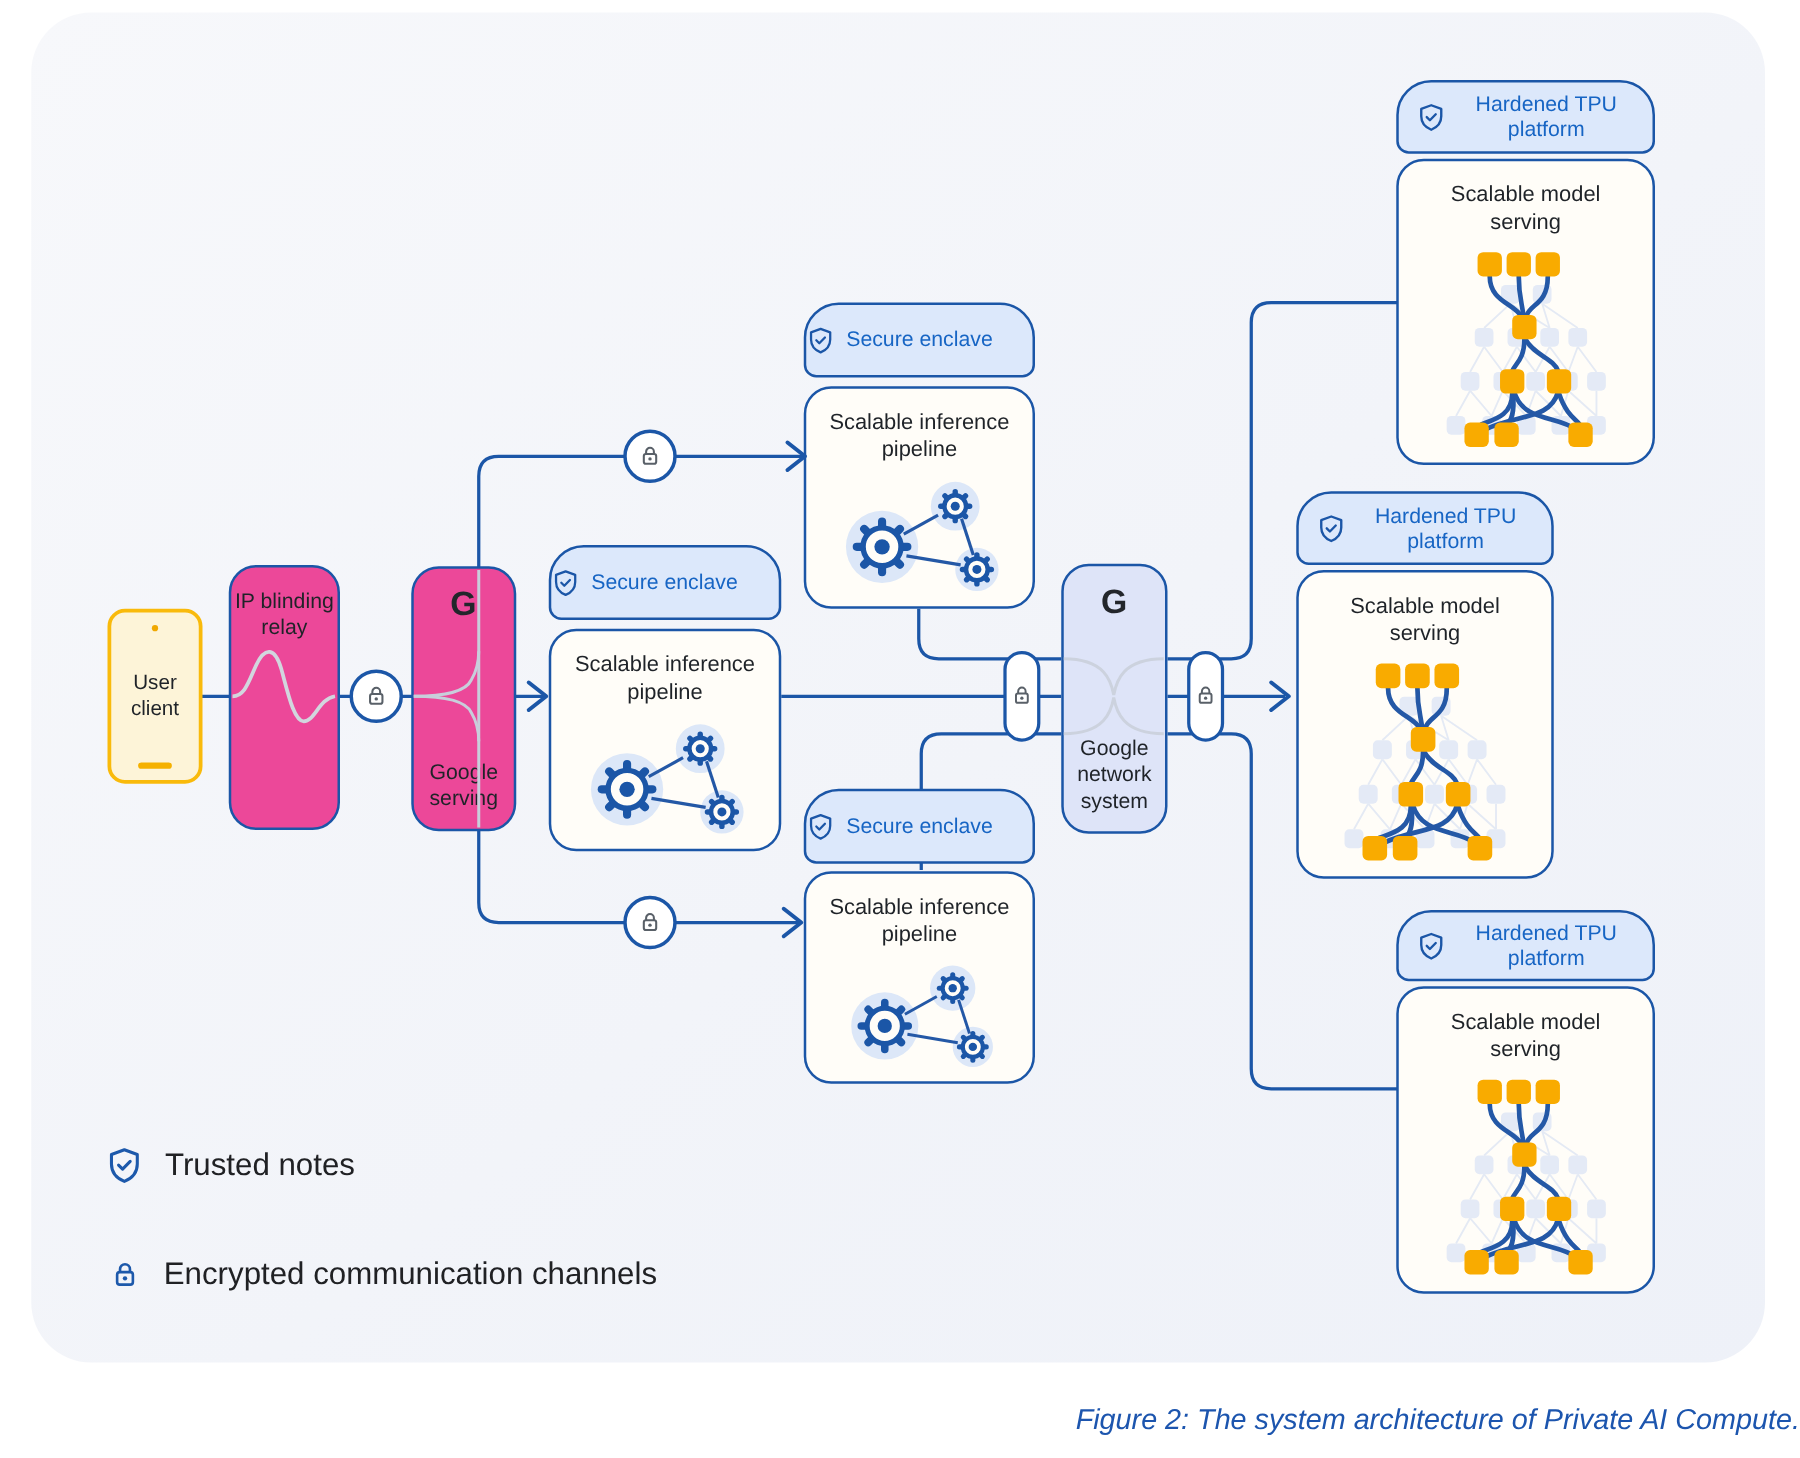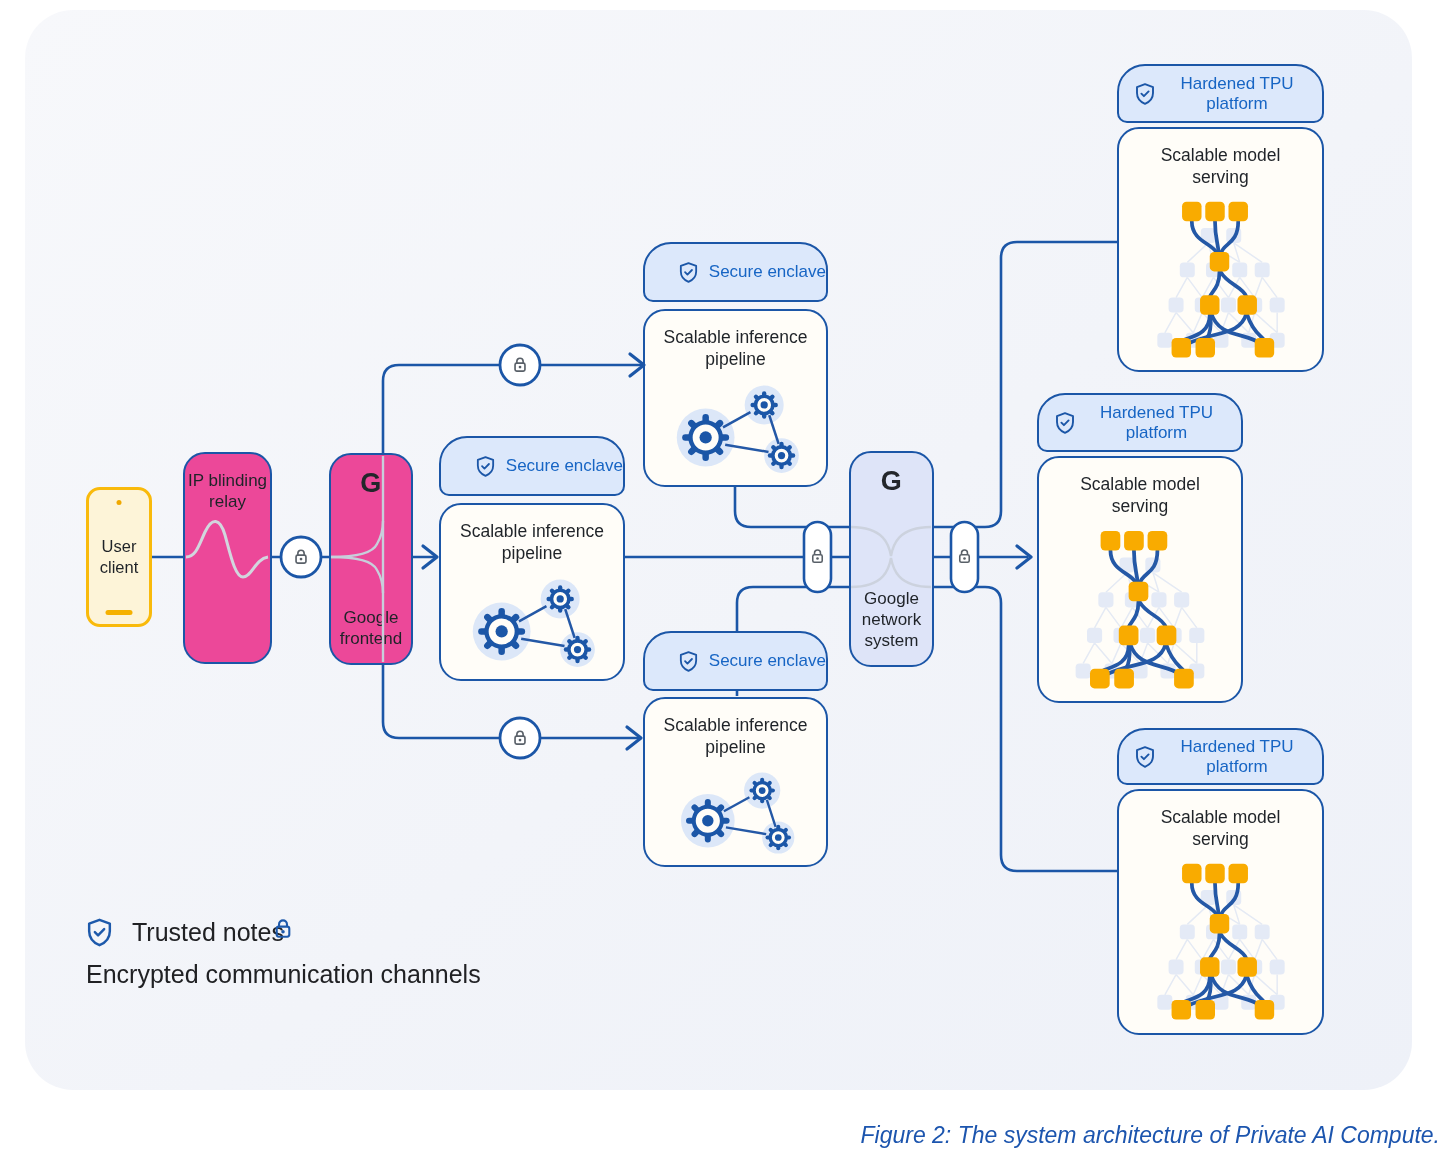--- a/index.html
+++ b/index.html
@@ -10,21 +10,21 @@
   svg.layer{position:absolute;left:0;top:0;width:1440px;height:1166px;pointer-events:none;}
   #under{z-index:1;} #over{z-index:3;}
   .node{position:absolute;z-index:2;box-sizing:border-box;}
 
   .panel{background:#ec4899;border:2.6px solid #1b56a7;border-radius:22px;
          display:flex;flex-direction:column;align-items:center;color:#1f2328;
          font-size:17px;line-height:1.24;text-align:center;}
   .whitebox{background:#fffdf8;border:2.6px solid #1b56a7;border-radius:22px;
             color:#1f2328;font-size:17.5px;line-height:1.25;text-align:center;}
   .badge{background:#dce8fb;border:2.6px solid #1b56a7;border-radius:28px 28px 10px 10px;
-         display:flex;align-items:center;justify-content:flex-end;gap:9px;
+         display:flex;align-items:center;justify-content:flex-start;gap:9px;
          color:#1765c4;font-size:17px;line-height:1.15;text-align:center;}
   .badge .shield{flex:0 0 auto;color:#1b56a7;}
   .glogo{font-size:27px;font-weight:700;color:#23262b;letter-spacing:.5px;}
   .phone{background:#fdf4d8;border:3.5px solid #f9ba0b;border-radius:14px;
          display:flex;align-items:center;justify-content:center;
          color:#1f2328;font-size:16.5px;line-height:1.3;text-align:center;position:absolute;z-index:2;box-sizing:border-box;}
   .phone .dot{position:absolute;top:10px;left:50%;transform:translateX(-50%);
               width:5px;height:5px;border-radius:50%;background:#f0a800;}
   .phone .bar{position:absolute;bottom:9px;left:50%;transform:translateX(-50%);
               width:27px;height:5px;border-radius:3px;background:#f5b100;}
@@ -154,33 +154,33 @@
       <path d="M643,365 H399 Q383,365 383,381 V722 Q383,738 399,738 H640"></path>
       <path d="M625,557 H849"></path>
       <path d="M735,487 V511 Q735,527 751,527 H849"></path>
       <path d="M737,696 V603 Q737,587 753,587 H849"></path>
       <path d="M934,557 H1028"></path>
       <path d="M934,527 H985 Q1001,527 1001,511 V258 Q1001,242 1017,242 H1120"></path>
       <path d="M934,587 H985 Q1001,587 1001,603 V855 Q1001,871 1017,871 H1120"></path>
     </g>
   </svg>
 
-  <div class="phone" style="left:86px;top:487px;width:66px;height:140px;">
+  <div class="phone" style="left:86px;top:487px;width:76px;height:140px;">
     <span class="dot"></span>
     <span>User client</span>
     <span class="bar"></span>
   </div>
 
   <div class="node panel" style="left:183px;top:452px;width:89px;height:212px;padding-top:16px;">
     <span>IP blinding relay</span>
   </div>
 
   <div class="node panel" style="left:329px;top:453px;width:84px;height:212px;justify-content:space-between;padding:12px 4px 14px 4px;">
     <span class="glogo">G</span>
-    <span>Google frontend</span>
+    <span>Google serving</span>
   </div>
 
   <div class="node badge" style="left:643px;top:242px;width:185px;height:60px;">
     <svg class="shield" width="23" height="23">
         <use href="#sym-shield"></use>
       </svg>
     <span>Secure enclave</span>
   </div>
   <div class="node whitebox" style="left:643px;top:309px;width:185px;height:178px;">
     <div class="boxtitle">Scalable inference pipeline</div>
@@ -303,21 +303,21 @@
       <use href="#sym-lock" x="954" y="546" width="21" height="21" color="#596068"></use>
     </g>
   </svg>
 
   <div class="legend" style="left:84px;top:917px;">
     <svg width="31" height="31" style="color:#1d59ab">
         <use href="#sym-shield"></use>
       </svg>
     <span>Trusted notes</span>
   </div>
-  <div class="legend" style="left:86px;top:915px;flex-direction:column;">
+  <div class="legend" style="left:86px;top:1005px;">
     <svg width="28" height="28" style="color:#1d59ab">
         <use href="#sym-lock"></use>
       </svg>
     <span>Encrypted communication channels</span>
   </div>
 
   <div id="caption">Figure 2: The system architecture of Private AI Compute.</div>
 </div>
 
 </body></html>

